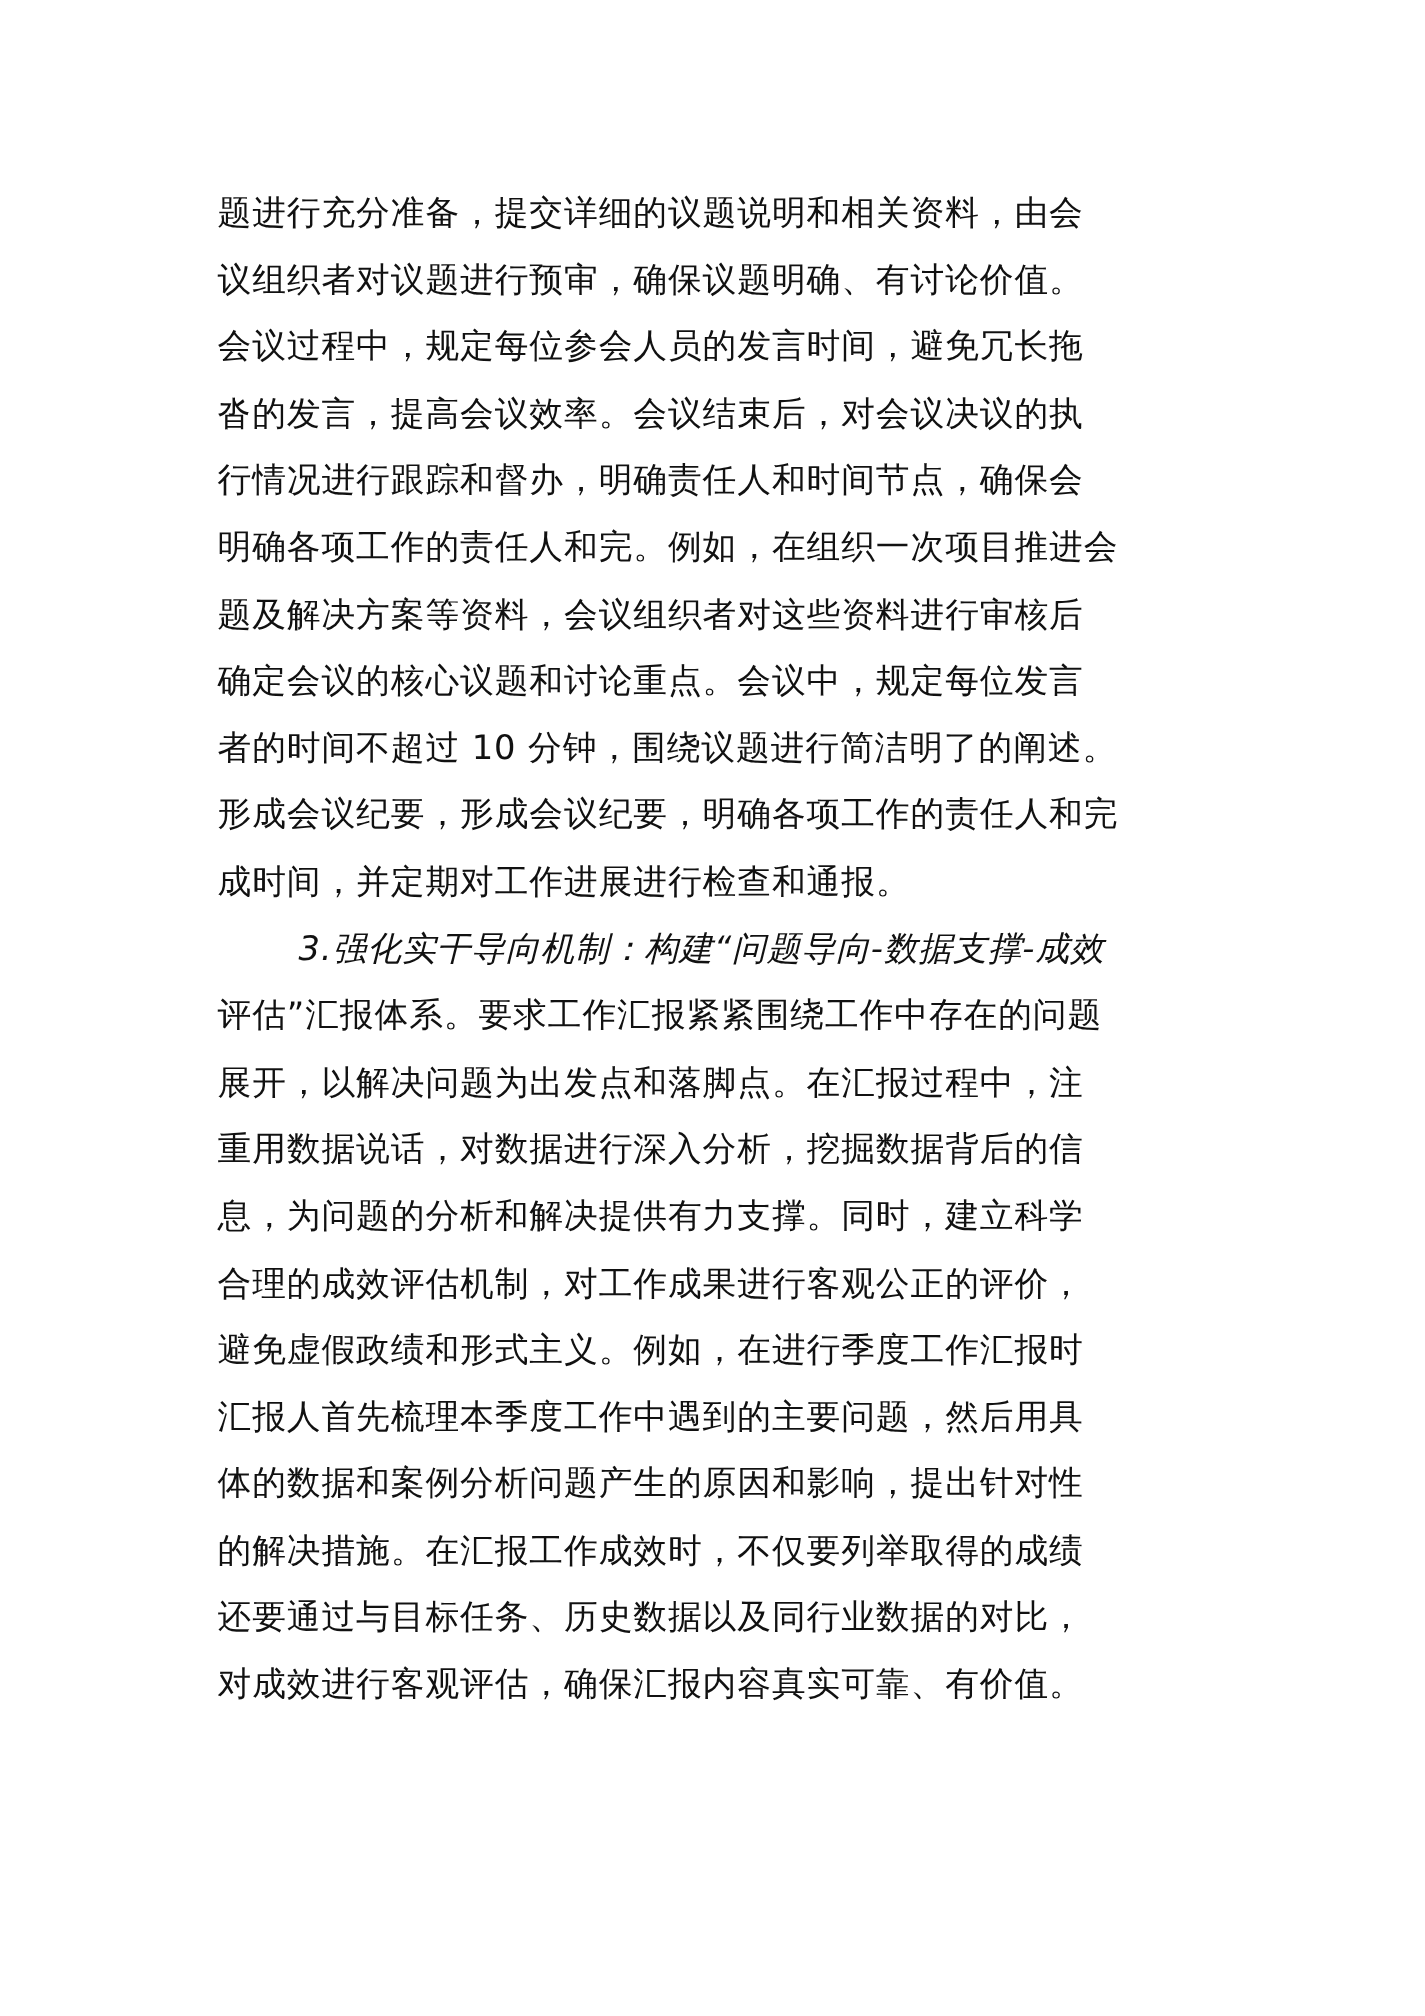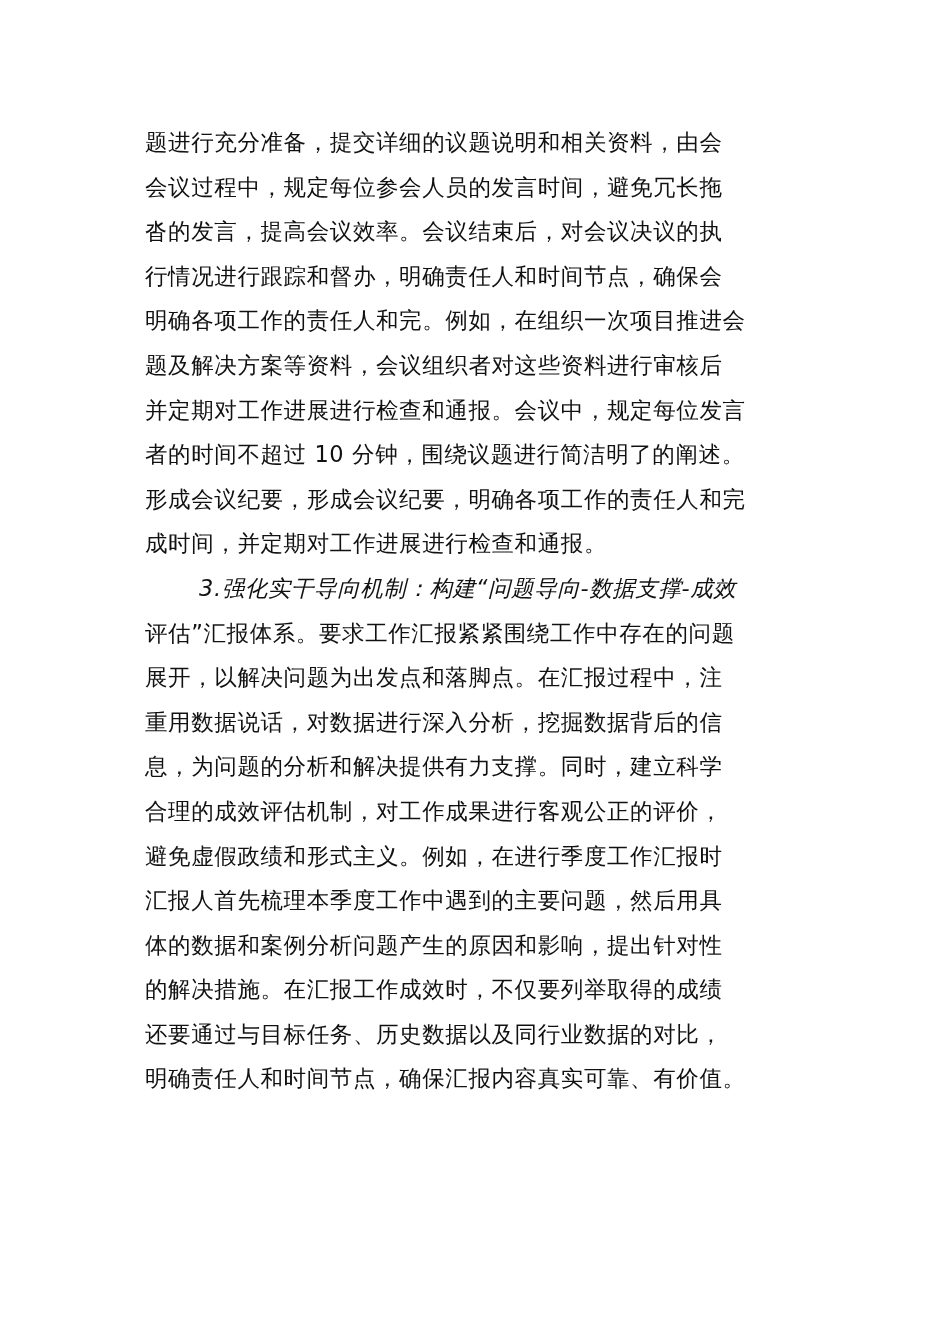--- a/index.html
+++ b/index.html
@@ -20,35 +20,36 @@
     letter-spacing: 0.6px;
   }
   .indent { padding-left: 54px; font-style: italic; }
 </style>
 </head>
 <body>
 
 <div class="page">
   <div class="text-block">
     <div class="line">题进行充分准备，提交详细的议题说明和相关资料，由会</div>
+    <div class="line">议组织者对议题进行预审，确保议题明确、有讨论价值。</div>
     <div class="line">会议过程中，规定每位参会人员的发言时间，避免冗长拖</div>
     <div class="line">沓的发言，提高会议效率。会议结束后，对会议决议的执</div>
     <div class="line">行情况进行跟踪和督办，明确责任人和时间节点，确保会</div>
     <div class="line">明确各项工作的责任人和完。例如，在组织一次项目推进会</div>
     <div class="line">题及解决方案等资料，会议组织者对这些资料进行审核后</div>
-    <div class="line">并定期对工作进展进行检查和通报。会议中，规定每位发言</div>
+    <div class="line">确定会议的核心议题和讨论重点。会议中，规定每位发言</div>
     <div class="line">者的时间不超过 10 分钟，围绕议题进行简洁明了的阐述。</div>
     <div class="line">形成会议纪要，形成会议纪要，明确各项工作的责任人和完</div>
     <div class="line">成时间，并定期对工作进展进行检查和通报。</div>
     <div class="line indent">3.强化实干导向机制：构建“问题导向-数据支撑-成效</div>
     <div class="line">评估”汇报体系。要求工作汇报紧紧围绕工作中存在的问题</div>
     <div class="line">展开，以解决问题为出发点和落脚点。在汇报过程中，注</div>
     <div class="line">重用数据说话，对数据进行深入分析，挖掘数据背后的信</div>
     <div class="line">息，为问题的分析和解决提供有力支撑。同时，建立科学</div>
     <div class="line">合理的成效评估机制，对工作成果进行客观公正的评价，</div>
     <div class="line">避免虚假政绩和形式主义。例如，在进行季度工作汇报时</div>
     <div class="line">汇报人首先梳理本季度工作中遇到的主要问题，然后用具</div>
     <div class="line">体的数据和案例分析问题产生的原因和影响，提出针对性</div>
     <div class="line">的解决措施。在汇报工作成效时，不仅要列举取得的成绩</div>
     <div class="line">还要通过与目标任务、历史数据以及同行业数据的对比，</div>
-    <div class="line">明确责任人和时间节点，确保汇报内容真实可靠、有价值。</div>
+    <div class="line">对成效进行客观评估，确保汇报内容真实可靠、有价值。</div>
   </div>
 </div>
 
 </body></html>

